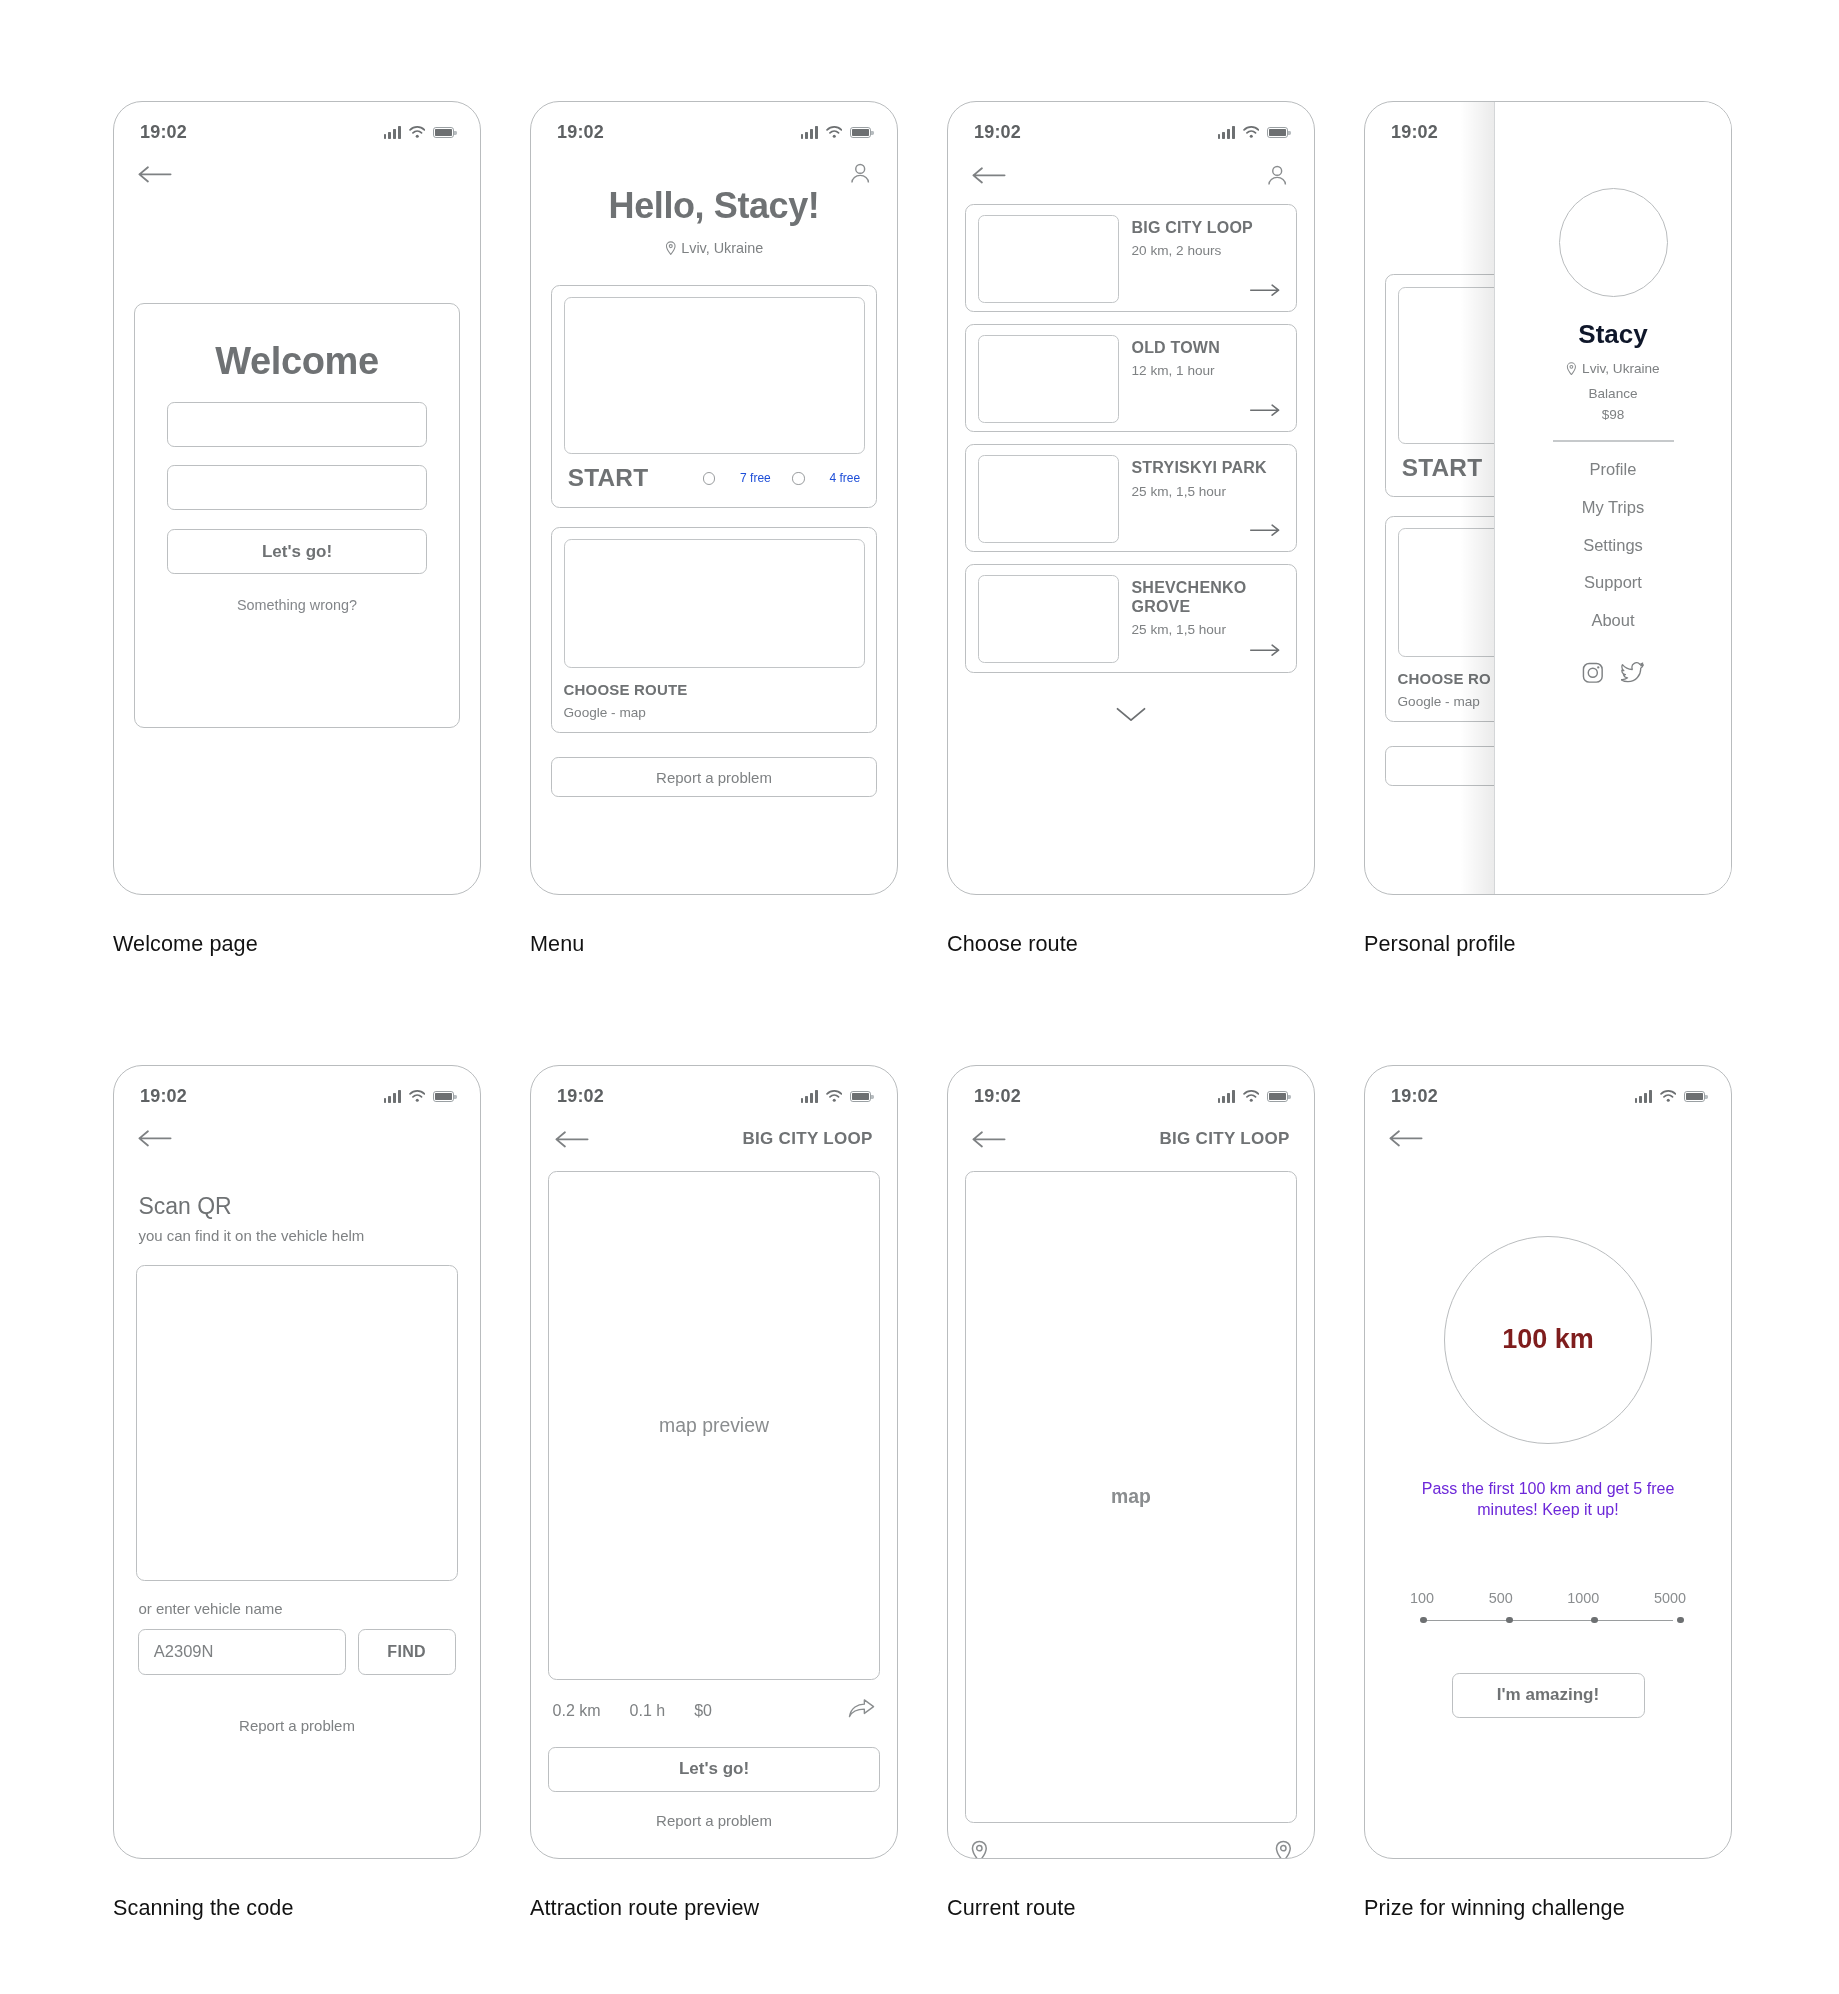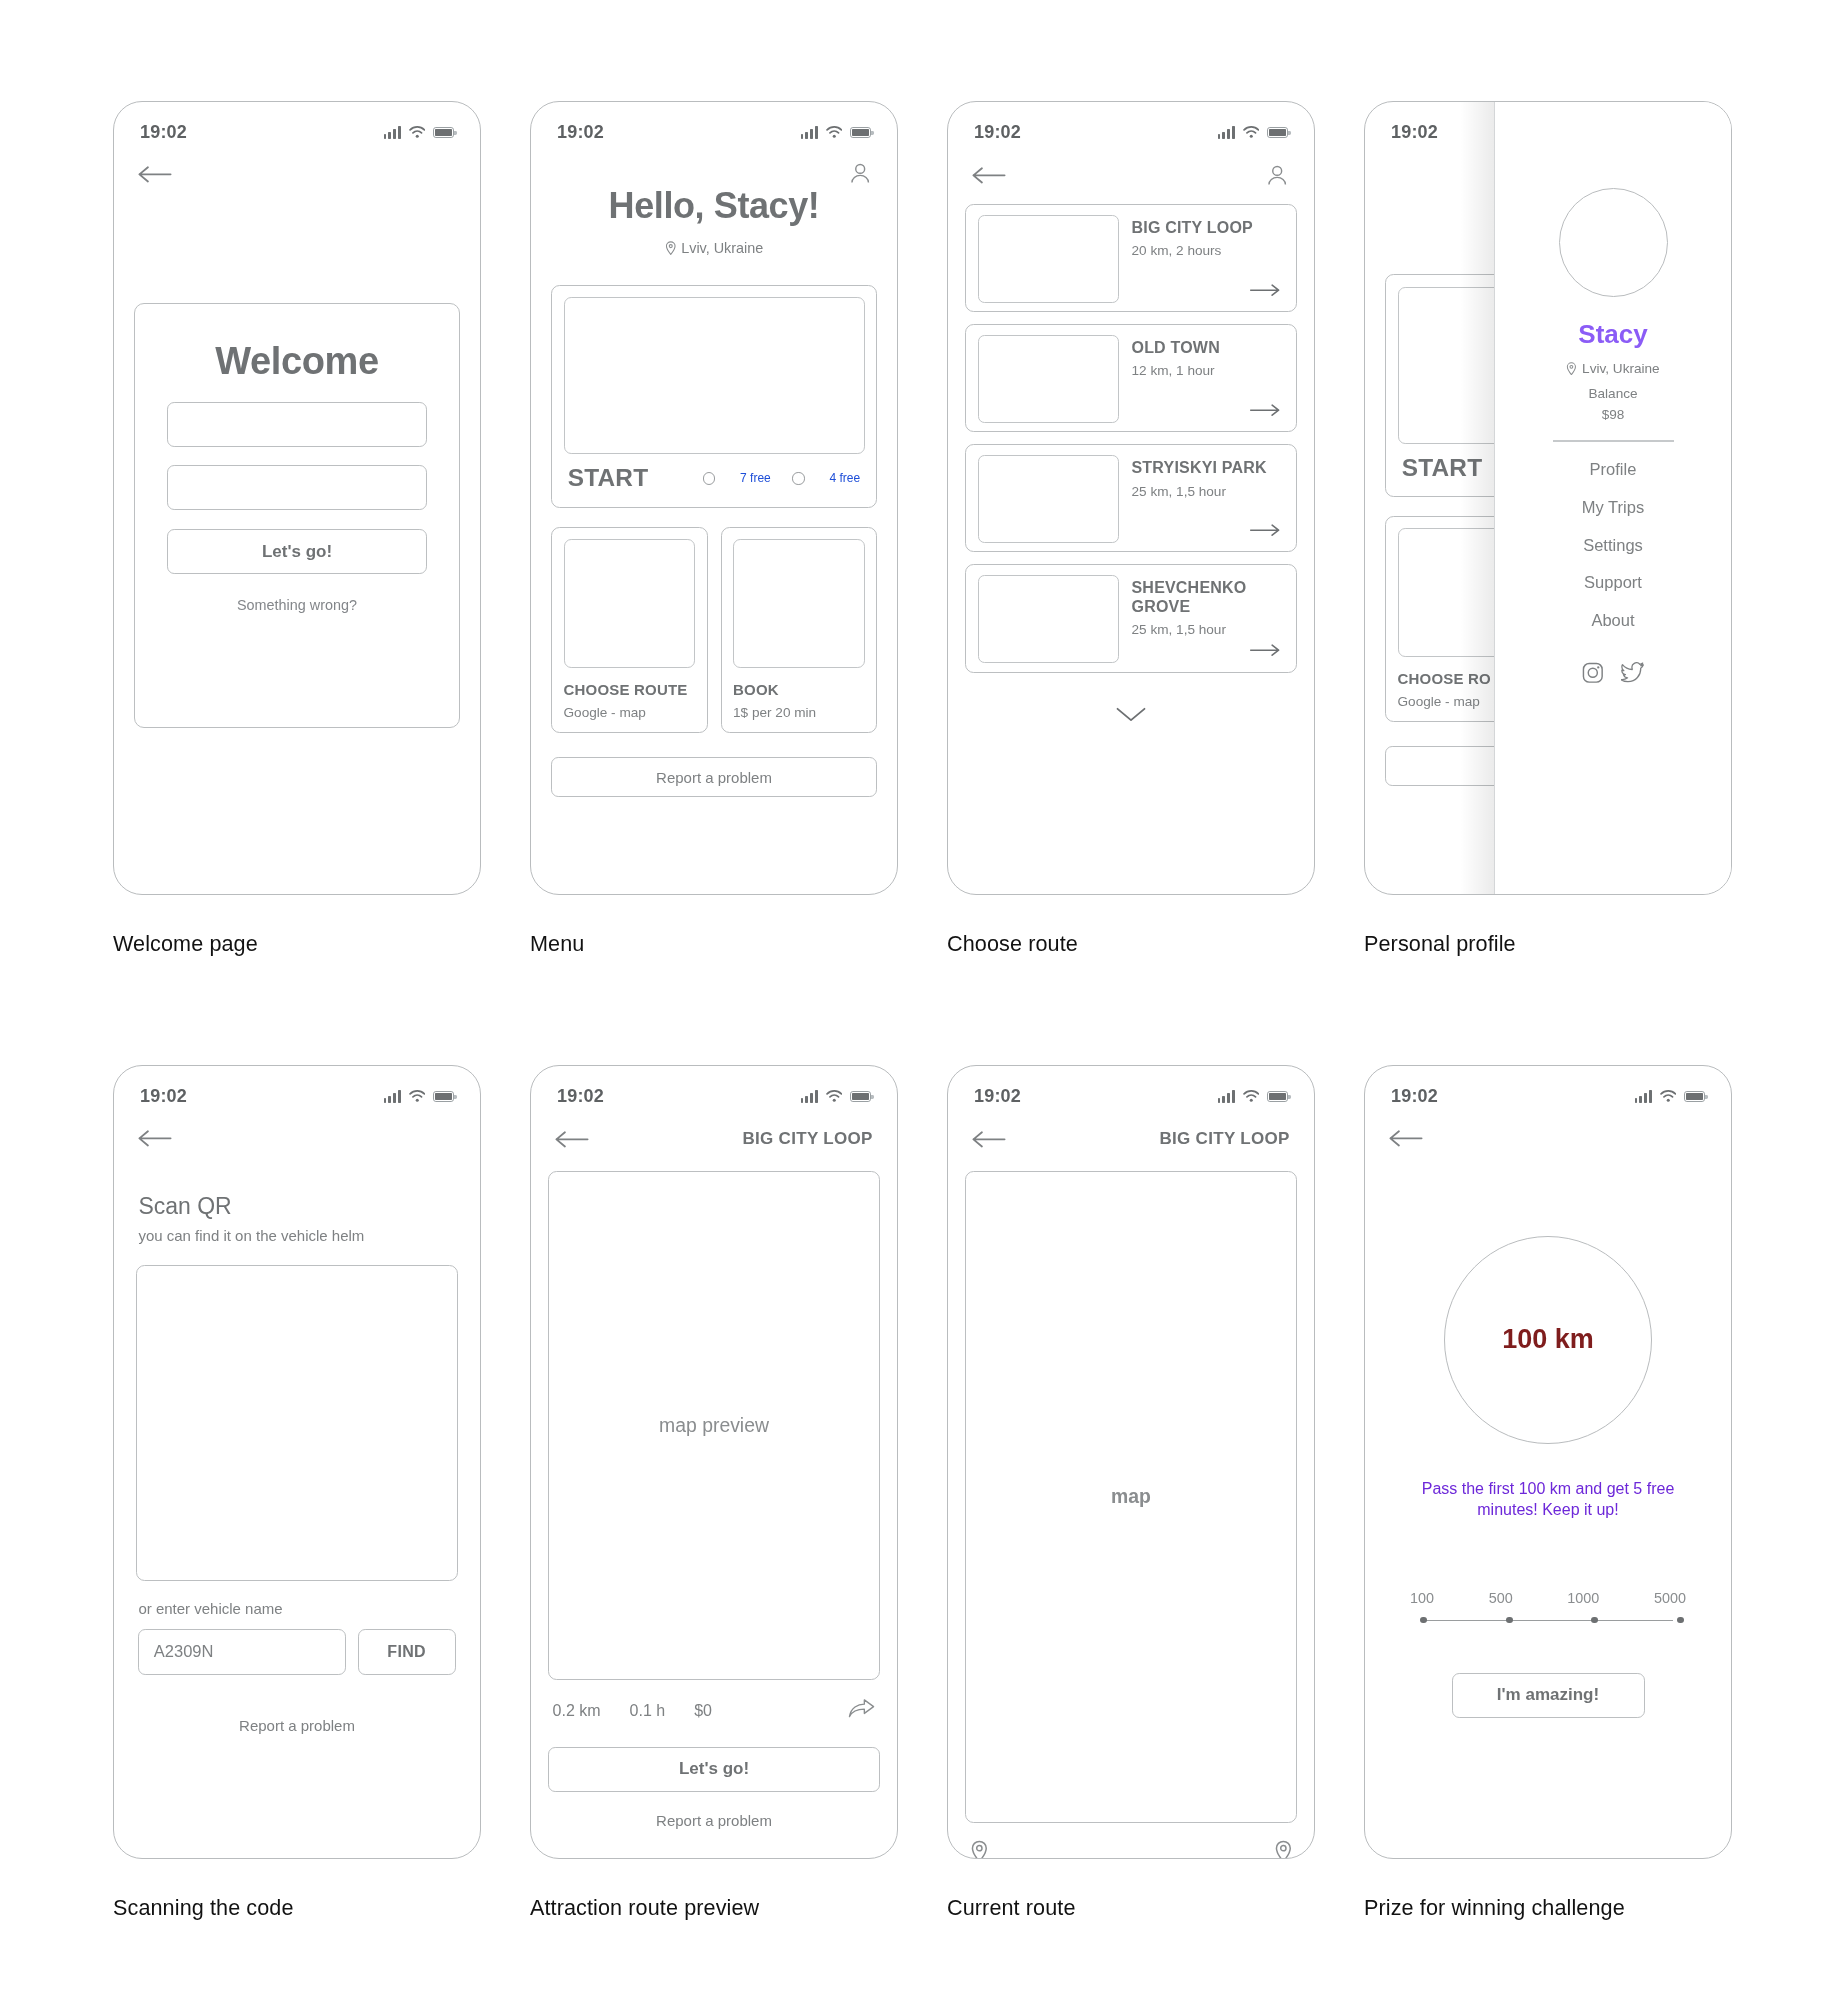--- a/index.html
+++ b/index.html
@@ -130,21 +130,21 @@
   .dim {
     position:absolute; top:0; bottom:0; left: 95px; width: 37px;
     background: linear-gradient(90deg, rgba(0,0,0,0) 0%, rgba(0,0,0,.085) 100%);
   }
   .drawer {
     position:absolute; top:0; bottom:0; right:0; width: 237px; background:#fff;
     border-left: 1.1px solid #d4d6d8;
     display:flex; flex-direction:column; align-items:center; padding-top: 86px;
   }
   .avatar { width: 109px; height:109px; border:1.1px solid #b9bcbe; border-radius:50%; }
-  .pname { margin-top: 21.6px; font-size: 26px; font-weight:700; color:#8b5cf6; }
+  .pname { margin-top: 21.6px; font-size: 26px; font-weight:700; color:#0f172a; }
   .pline { margin-top: 11.5px; font-size:13.6px; color:#7e8183; display:flex; align-items:center; gap:5px;}
   .pbal { margin-top: 10px; font-size:13.6px; color:#7e8183; }
   .pbal2 { margin-top: 5.7px; font-size:13.6px; color:#7e8183; }
   .divider { width: 121px; height:1.1px; background:#c6c9cb; margin: 18.7px 0 0 0; }
   .dmenu { margin-top: 18.7px; display:flex; flex-direction:column; align-items:center; gap: 18.7px; }
   .dmenu a { font-size: 16.5px; color:#7e8183; text-decoration:none; }
   .socials { margin-top: 32px; display:flex; gap: 17px; }
 
   
   .qr-h { margin: 43px 24.4px 0 24.4px; font-size: 23px; font-weight:400; color:#6f7274; }
@@ -299,25 +299,20 @@
               </div>
             </div>
           </div>
 
           <div class="two-cards">
             <div class="tile">
               <div class="tile-img"></div>
               <div class="tile-title">CHOOSE ROUTE</div>
               <div class="tile-sub">Google - map</div>
             </div>
-            <div class="tile">
-              <div class="tile-img"></div>
-              <div class="tile-title">BOOK</div>
-              <div class="tile-sub">1$ per 20 min</div>
-            </div>
           </div>
 
           <div class="report-btn">Report a problem</div>
         </div>
       </div>
       <div class="caption">Menu</div>
     </div>
 
     <div class="cell">
       <div class="phone">

